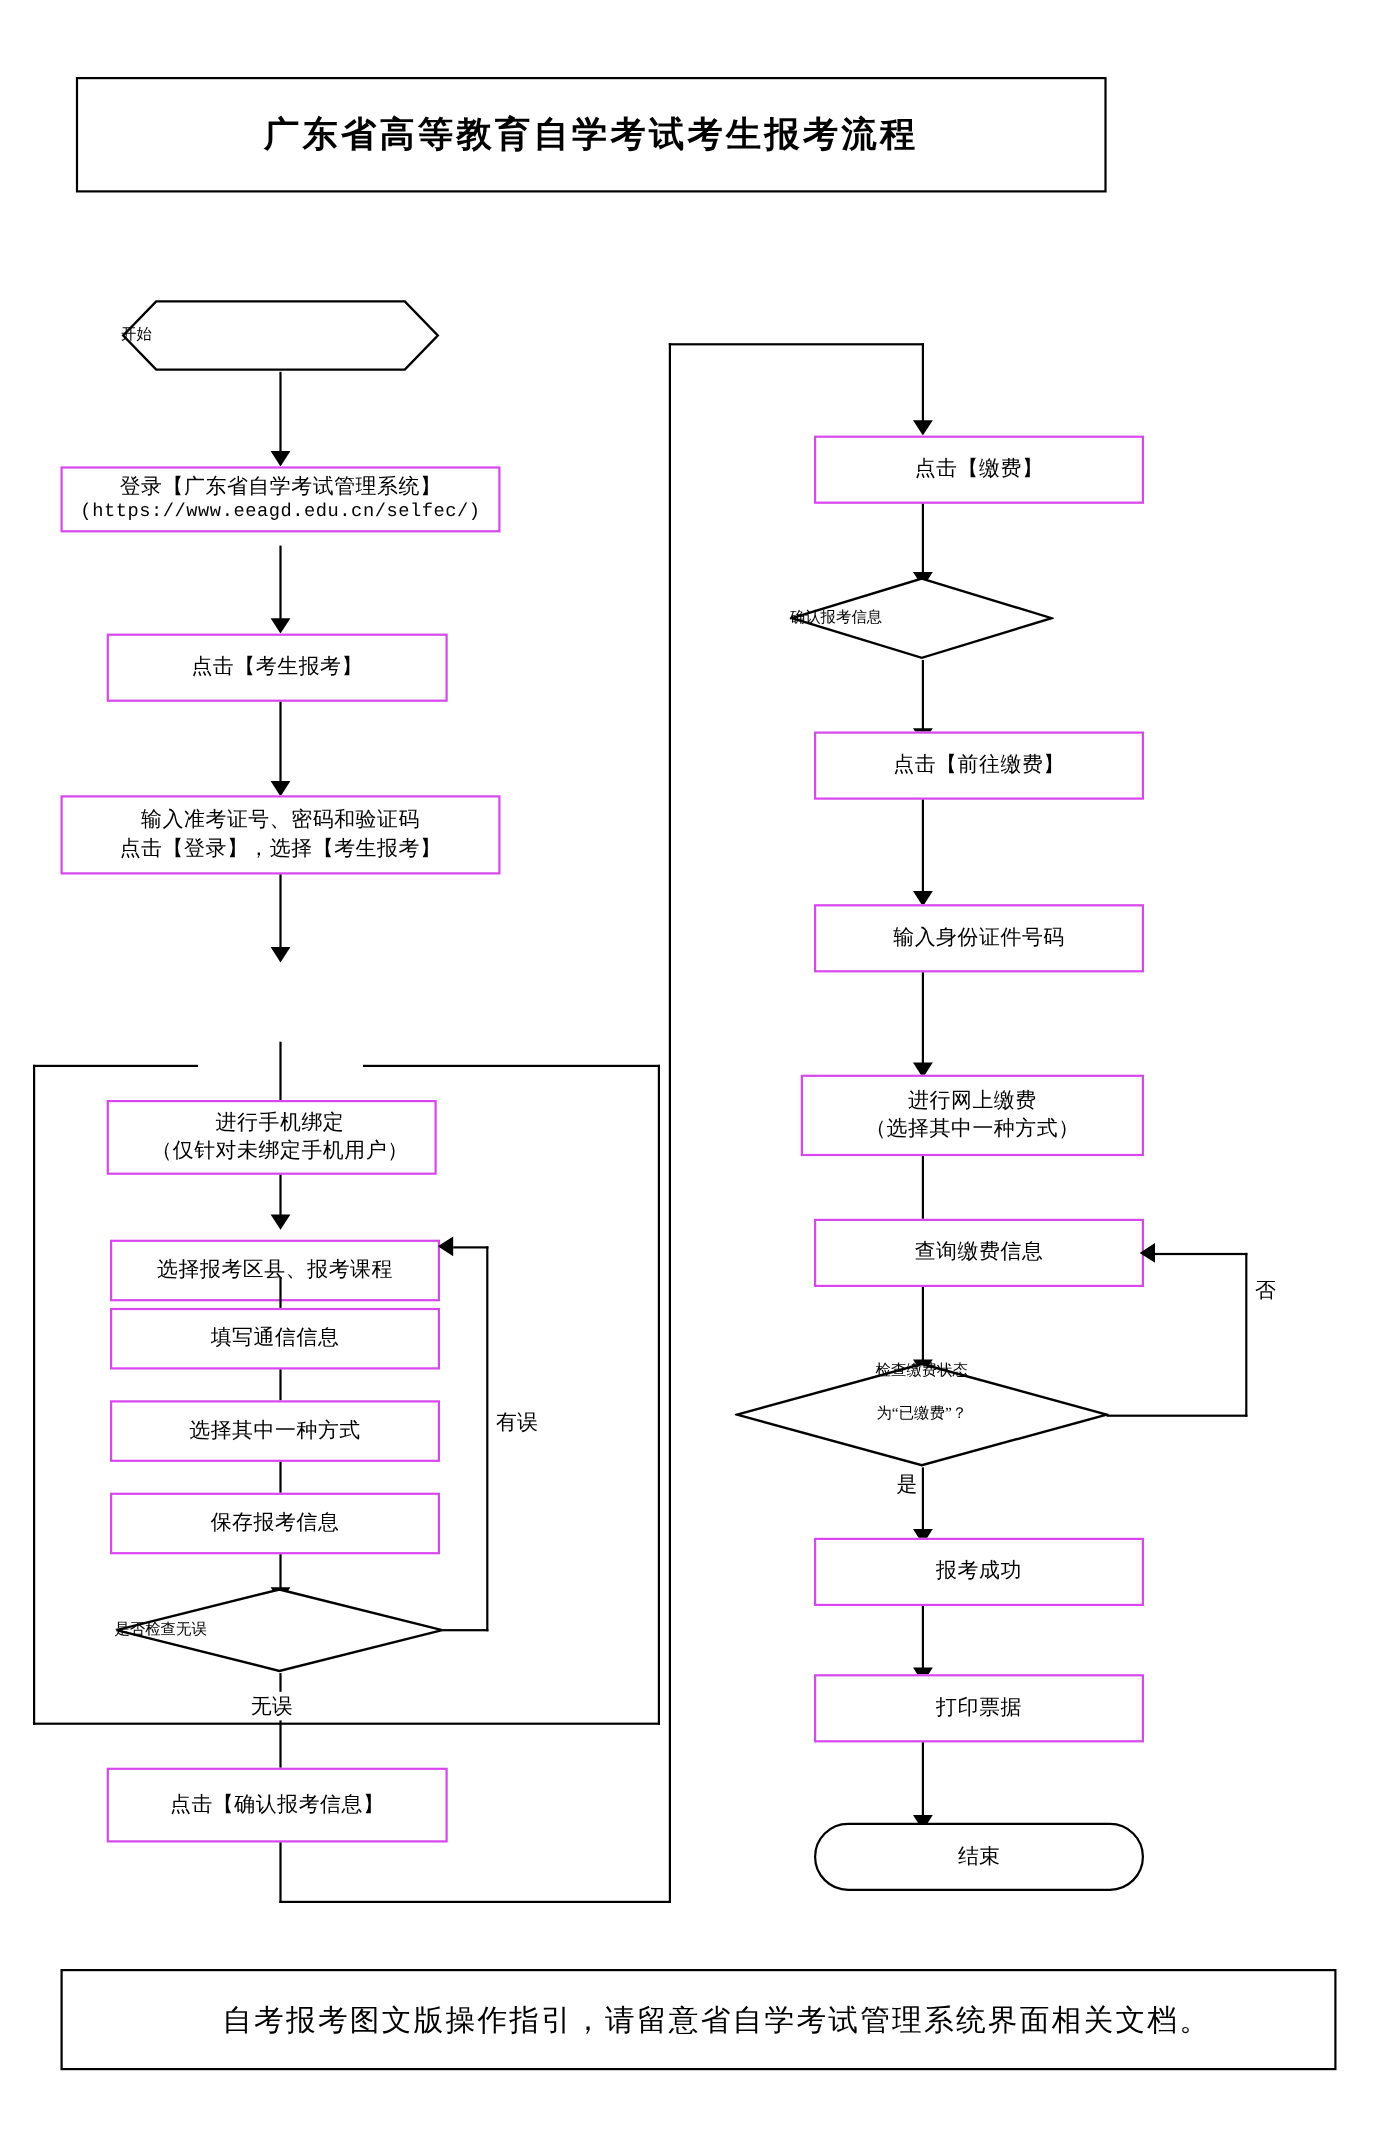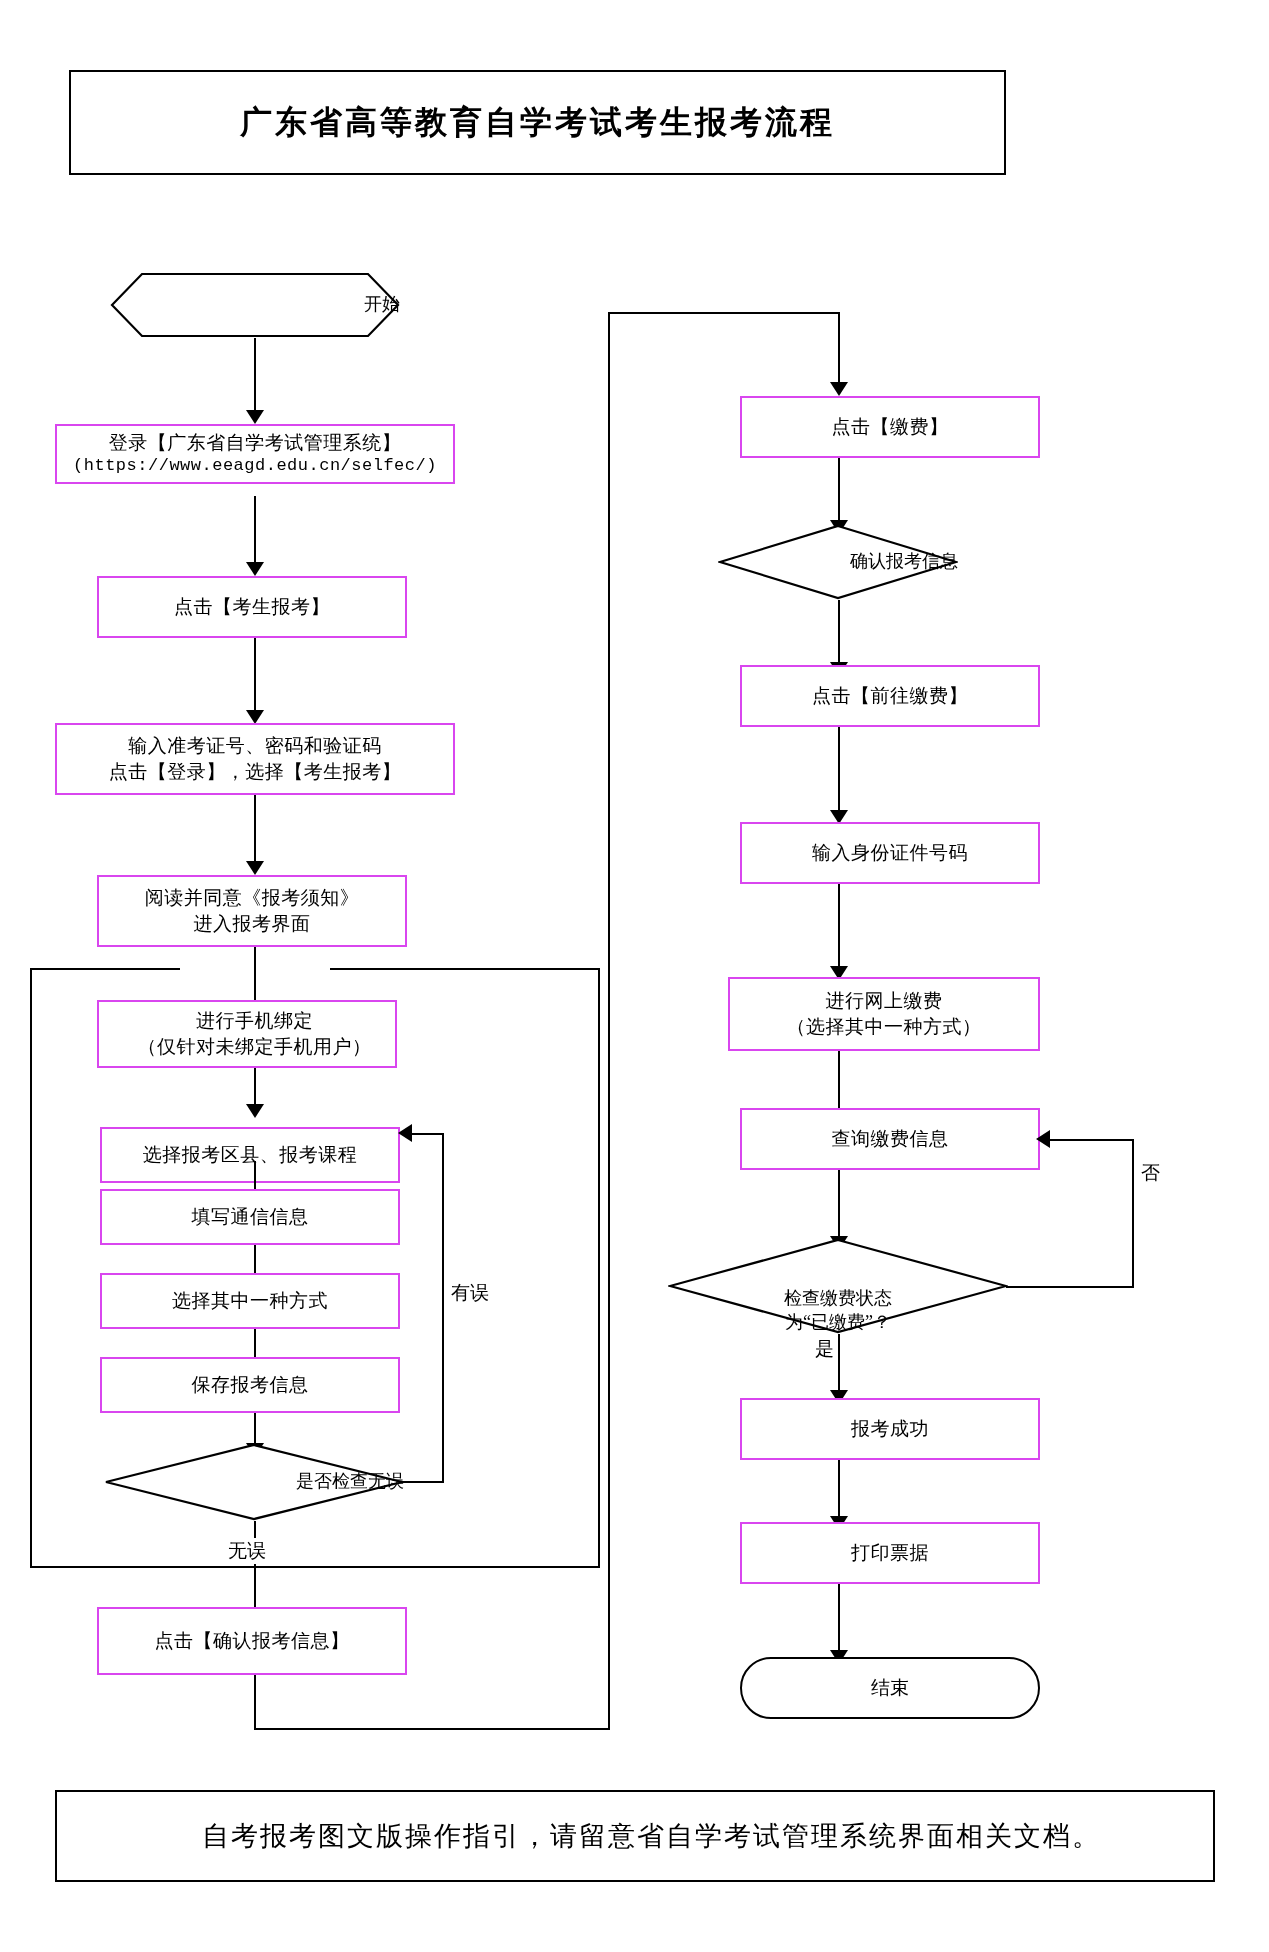--- a/index.html
+++ b/index.html
@@ -61,22 +61,22 @@
     background:#fff;
     display:flex;align-items:center;justify-content:center;
     font-size:19px;
   }
 
   
   .shape{position:absolute;}
   .shape svg{display:block;}
   .shape .lbl{
     position:absolute;inset:0;
-    display:flex;align-items:center;justify-content:flex-end;
-    text-align:center;line-height:1.3;font-size:18px;
+    display:flex;align-items:center;justify-content:flex-start;
+    text-align:center;line-height:1.3;font-size:14px;
     pointer-events:none;
   }
   .shape .lbl span{display:block;white-space:nowrap;}
 
   
   .vline{position:absolute;width:0;border-left:2px solid #000;}
   .hline{position:absolute;height:0;border-top:2px solid #000;}
 
   .arrow-d{
     position:absolute;width:0;height:0;
@@ -135,24 +135,20 @@
   <div class="arrow-d" style="left:246px;top:710px;"></div>
 
   <div class="node rect" style="left:55px;top:723px;width:400px;height:72px;flex-direction:column;">
     <span class="ln">输入准考证号、密码和验证码</span>
     <span class="ln">点击【登录】，选择【考生报考】</span>
   </div>
 
   <div class="vline" style="left:254px;top:795px;height:72px;"></div>
   <div class="arrow-d" style="left:246px;top:861px;"></div>
 
-  <div class="node rect" style="left:97px;top:875px;width:310px;height:72px;flex-direction:column;">
-    <span class="ln">阅读并同意《报考须知》</span>
-    <span class="ln">进入报考界面</span>
-  </div>
 
   <div class="node" style="left:30px;top:968px;width:570px;height:600px;border:2px solid #000;border-top:none;"></div>
   <div class="hline" style="left:30px;top:968px;width:150px;"></div>
   <div class="hline" style="left:330px;top:968px;width:270px;"></div>
   <div class="hline" style="left:180px;top:968px;width:0;"></div>
 
   <div class="vline" style="left:254px;top:947px;height:70px;"></div>
   <div class="arrow-d" style="left:246px;top:1011px;"></div>
 
   <div class="node rect" style="left:97px;top:1000px;width:300px;height:68px;flex-direction:column;padding-left:15px;">
@@ -266,21 +262,21 @@
     <span class="ln">查询缴费信息</span>
   </div>
 
   <div class="vline" style="left:838px;top:1170px;height:72px;"></div>
   <div class="arrow-d" style="left:830px;top:1236px;"></div>
 
   <div class="shape" style="left:668px;top:1238px;width:340px;height:96px;">
     <svg width="340" height="96" viewBox="0 0 340 96">
       <polygon points="170,2 338,48 170,94 2,48" fill="#ffffff" stroke="#000000" stroke-width="2.2"></polygon>
     </svg>
-    <div class="lbl" style="flex-direction:column;">
+    <div class="lbl" style="flex-direction:column;gap:21px;">
       <span>检查缴费状态</span>
       <span>为“已缴费”？</span>
     </div>
   </div>
 
   <div class="hline" style="left:1006px;top:1286px;width:128px;"></div>
   <div class="vline" style="left:1132px;top:1139px;height:149px;"></div>
   <div class="hline" style="left:1050px;top:1139px;width:84px;"></div>
   <div class="arrow-l" style="left:1036px;top:1130px;"></div>
   <div class="edge-label" style="left:1138px;top:1160px;">否</div>

